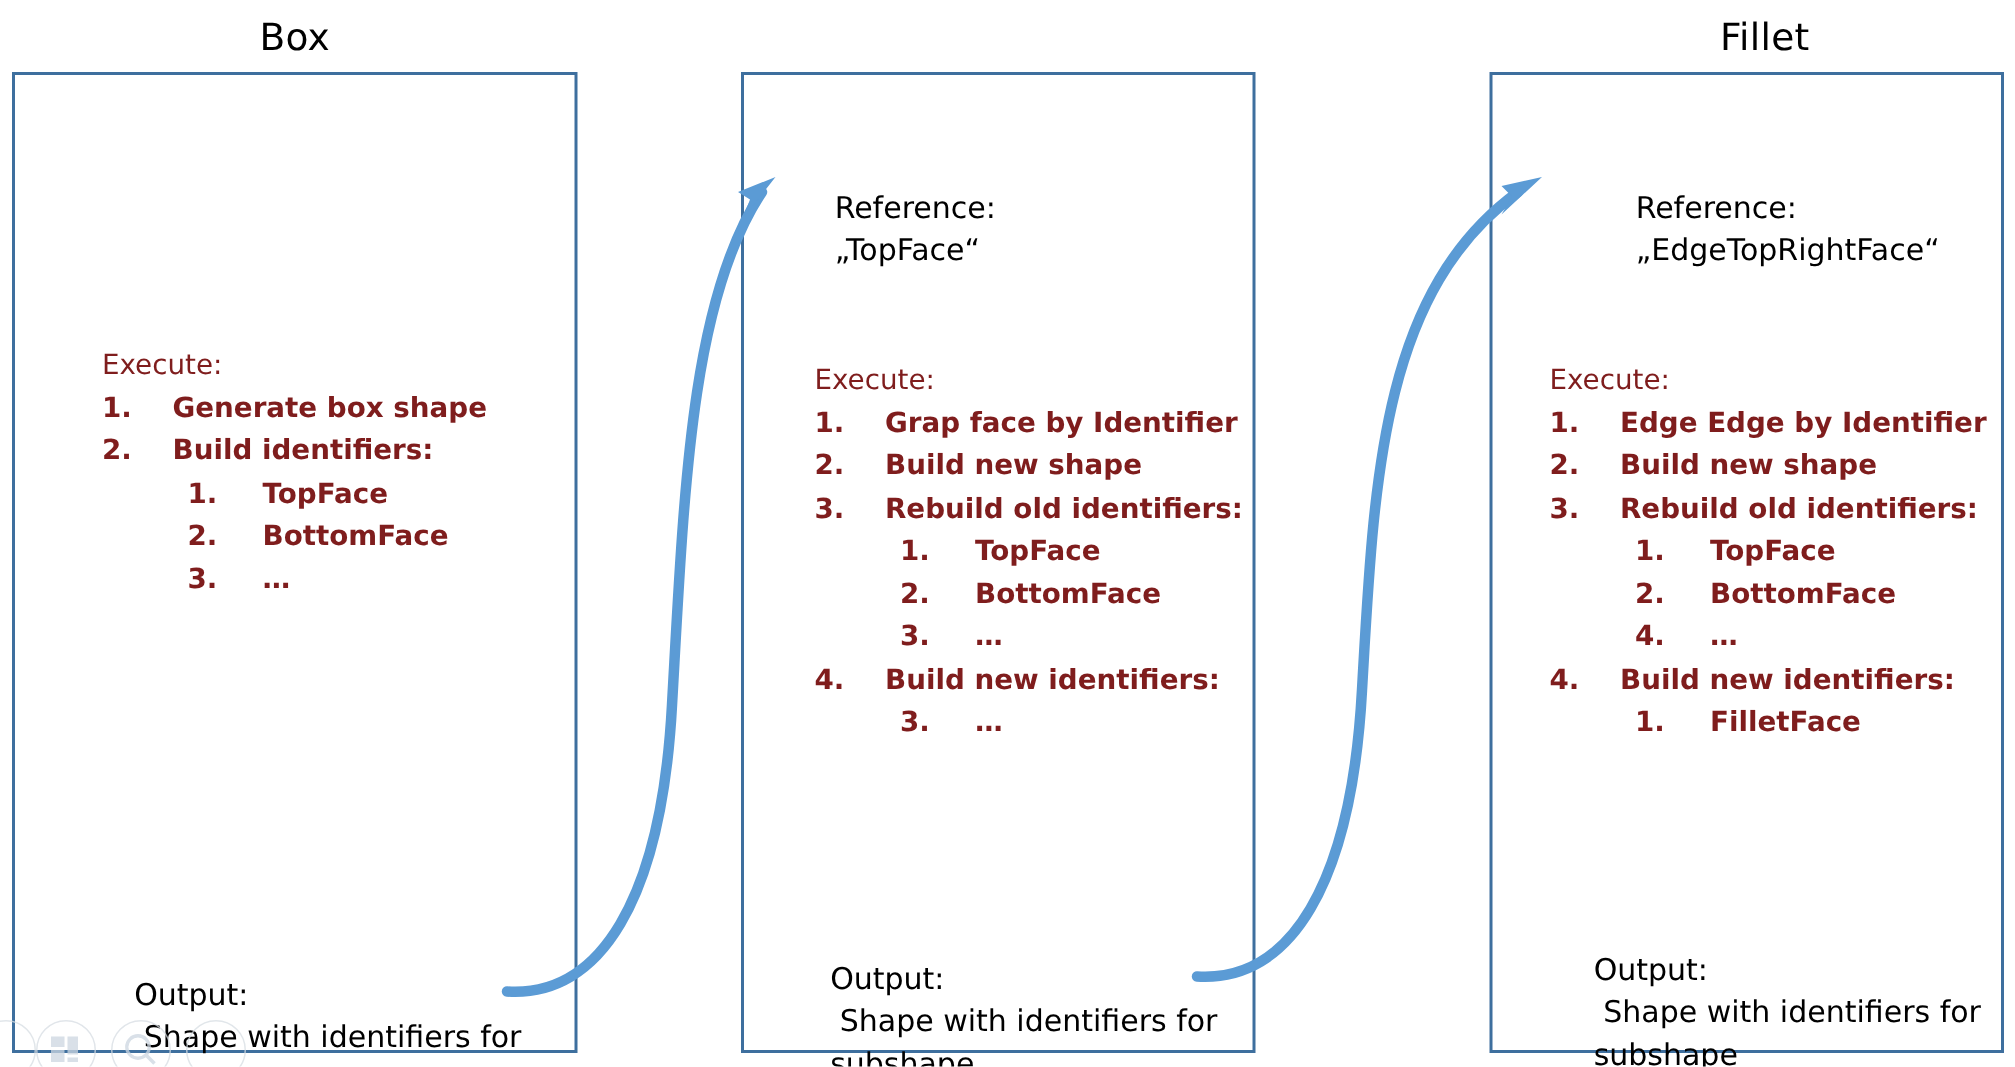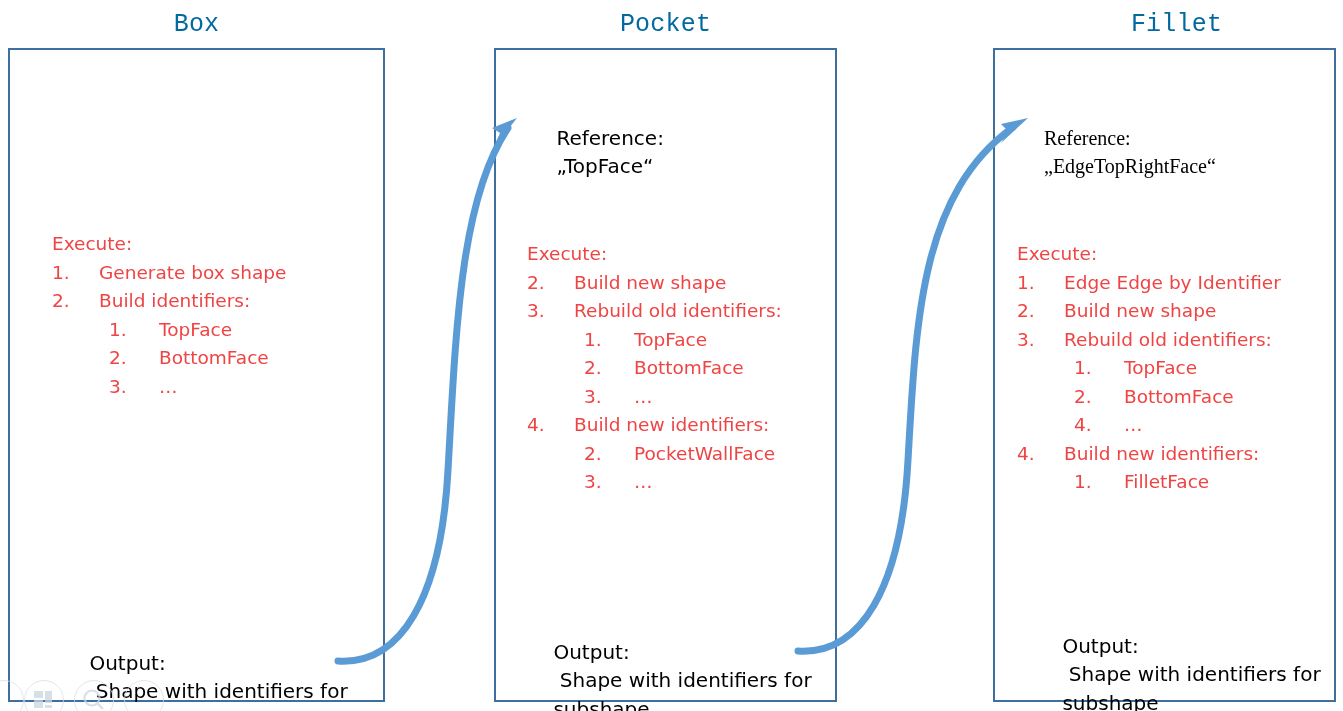--- a/index.html
+++ b/index.html
@@ -22,48 +22,49 @@
     width: 1343px;
     height: 711px;
   }
 
   
   .col-title {
     position: absolute;
     text-align: center;
     font-size: 25px;
     line-height: 30px;
-    color: #0369a1;
+    color: #000000;
     letter-spacing: 0.2px;
     white-space: nowrap;
-    font-family: Liberation Mono, monospace;
   }
 
   
   .panel {
     position: absolute;
     border: 2px solid #3e6f9e;
     background: transparent;
     box-sizing: border-box;
   }
 
   
   .tblock {
     position: absolute;
     font-size: 18.5px;
     line-height: 28.5px;
-    color: #ef4444;
+    color: #7f1d1d;
     white-space: nowrap;
+    margin-left: 16px;
   }
   .tblock .ln { display: block; white-space: pre; }
 
   
   .row {
     display: block;
     white-space: pre;
+    font-weight: bold;
   }
   .num {
     display: inline-block;
     text-align: left;
   }
   .lvl1 > .row > .num { width: 47px; }
   .lvl2 { padding-left: 57px; }
   .lvl2 > .row > .num { width: 50px; }
 
   .wrapblock {
@@ -92,21 +93,20 @@
     opacity: 0.75;
   }
   .wm svg { display: block; }
 </style>
 </head>
 <body>
 
 <div class="stage">
 
   <div class="col-title" style="left:8px; top:10px; width:377px;">Box</div>
-  <div class="col-title" style="left:494px; top:10px; width:343px;">Pocket</div>
   <div class="col-title" style="left:1005px; top:10px; width:343px;">Fillet</div>
 
   <div class="panel" style="left:8px;   top:48px; width:377px; height:654px;"></div>
   <div class="panel" style="left:494px; top:48px; width:343px; height:654px;"></div>
   <div class="panel" style="left:993px; top:48px; width:343px; height:654px;"></div>
 
   <div class="tblock" style="left:52px; top:230px;">
     <span class="ln">Execute:</span>
     <div class="lvl1">
       <span class="row"><span class="num">1.</span><span>Generate box shape</span></span>
@@ -126,42 +126,42 @@
   </div>
 
   <div class="wrapblock" style="left:531px; top:95px;">
     <span class="ln">Reference:</span>
     <span class="ln">„TopFace“</span>
   </div>
 
   <div class="tblock" style="left:527px; top:240px;">
     <span class="ln">Execute:</span>
     <div class="lvl1">
+      <span class="row"><span class="num">1.</span><span>Grap face by Identifier</span></span>
       <span class="row"><span class="num">2.</span><span>Build new shape</span></span>
       <span class="row"><span class="num">3.</span><span>Rebuild old identifiers:</span></span>
       <div class="lvl2">
         <span class="row"><span class="num">1.</span><span>TopFace</span></span>
         <span class="row"><span class="num">2.</span><span>BottomFace</span></span>
         <span class="row"><span class="num">3.</span><span>…</span></span>
       </div>
       <span class="row"><span class="num">4.</span><span>Build new identifiers:</span></span>
       <div class="lvl2">
-        <span class="row"><span class="num">2.</span><span>PocketWallFace</span></span>
         <span class="row"><span class="num">3.</span><span>…</span></span>
       </div>
     </div>
   </div>
 
   <div class="wrapblock" style="left:528px; top:609px;">
     <span class="ln">Output:</span>
     <span class="ln"> Shape with identifiers for</span>
     <span class="ln">subshape</span>
   </div>
 
-  <div class="wrapblock" style="left:1024px; top:95px;font-family:Liberation Serif, serif;">
+  <div class="wrapblock" style="left:1065px; top:95px;">
     <span class="ln">Reference:</span>
     <span class="ln">„EdgeTopRightFace“</span>
   </div>
 
   <div class="tblock" style="left:1017px; top:240px;">
     <span class="ln">Execute:</span>
     <div class="lvl1">
       <span class="row"><span class="num">1.</span><span>Edge Edge by Identifier</span></span>
       <span class="row"><span class="num">2.</span><span>Build new shape</span></span>
       <span class="row"><span class="num">3.</span><span>Rebuild old identifiers:</span></span>

